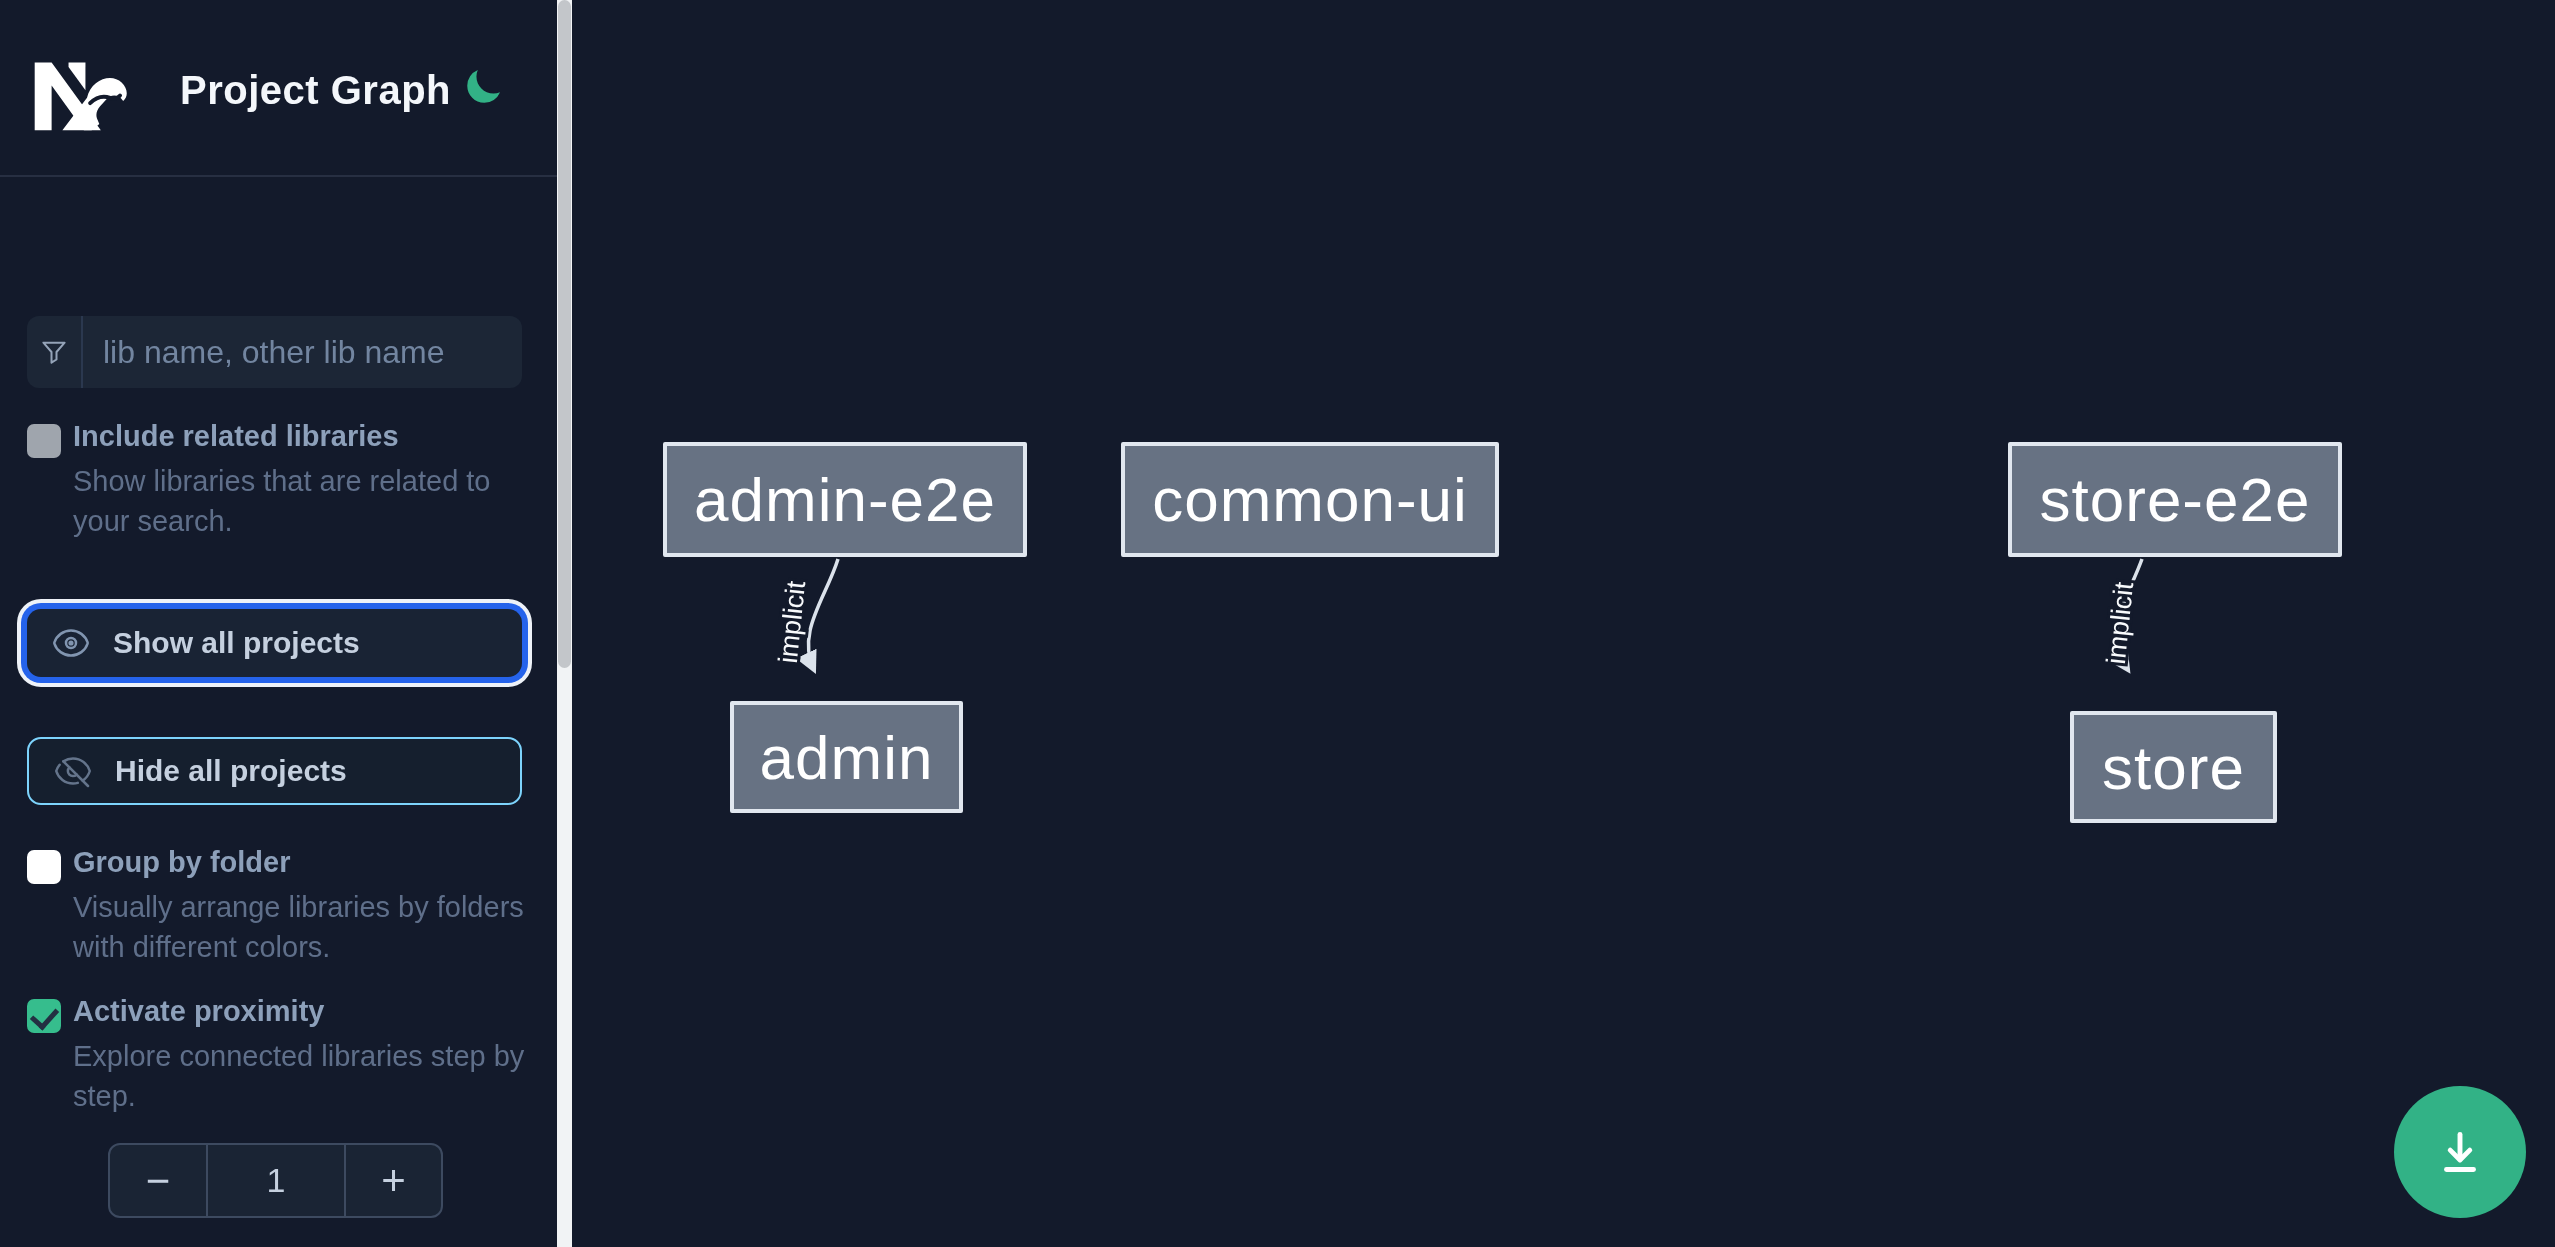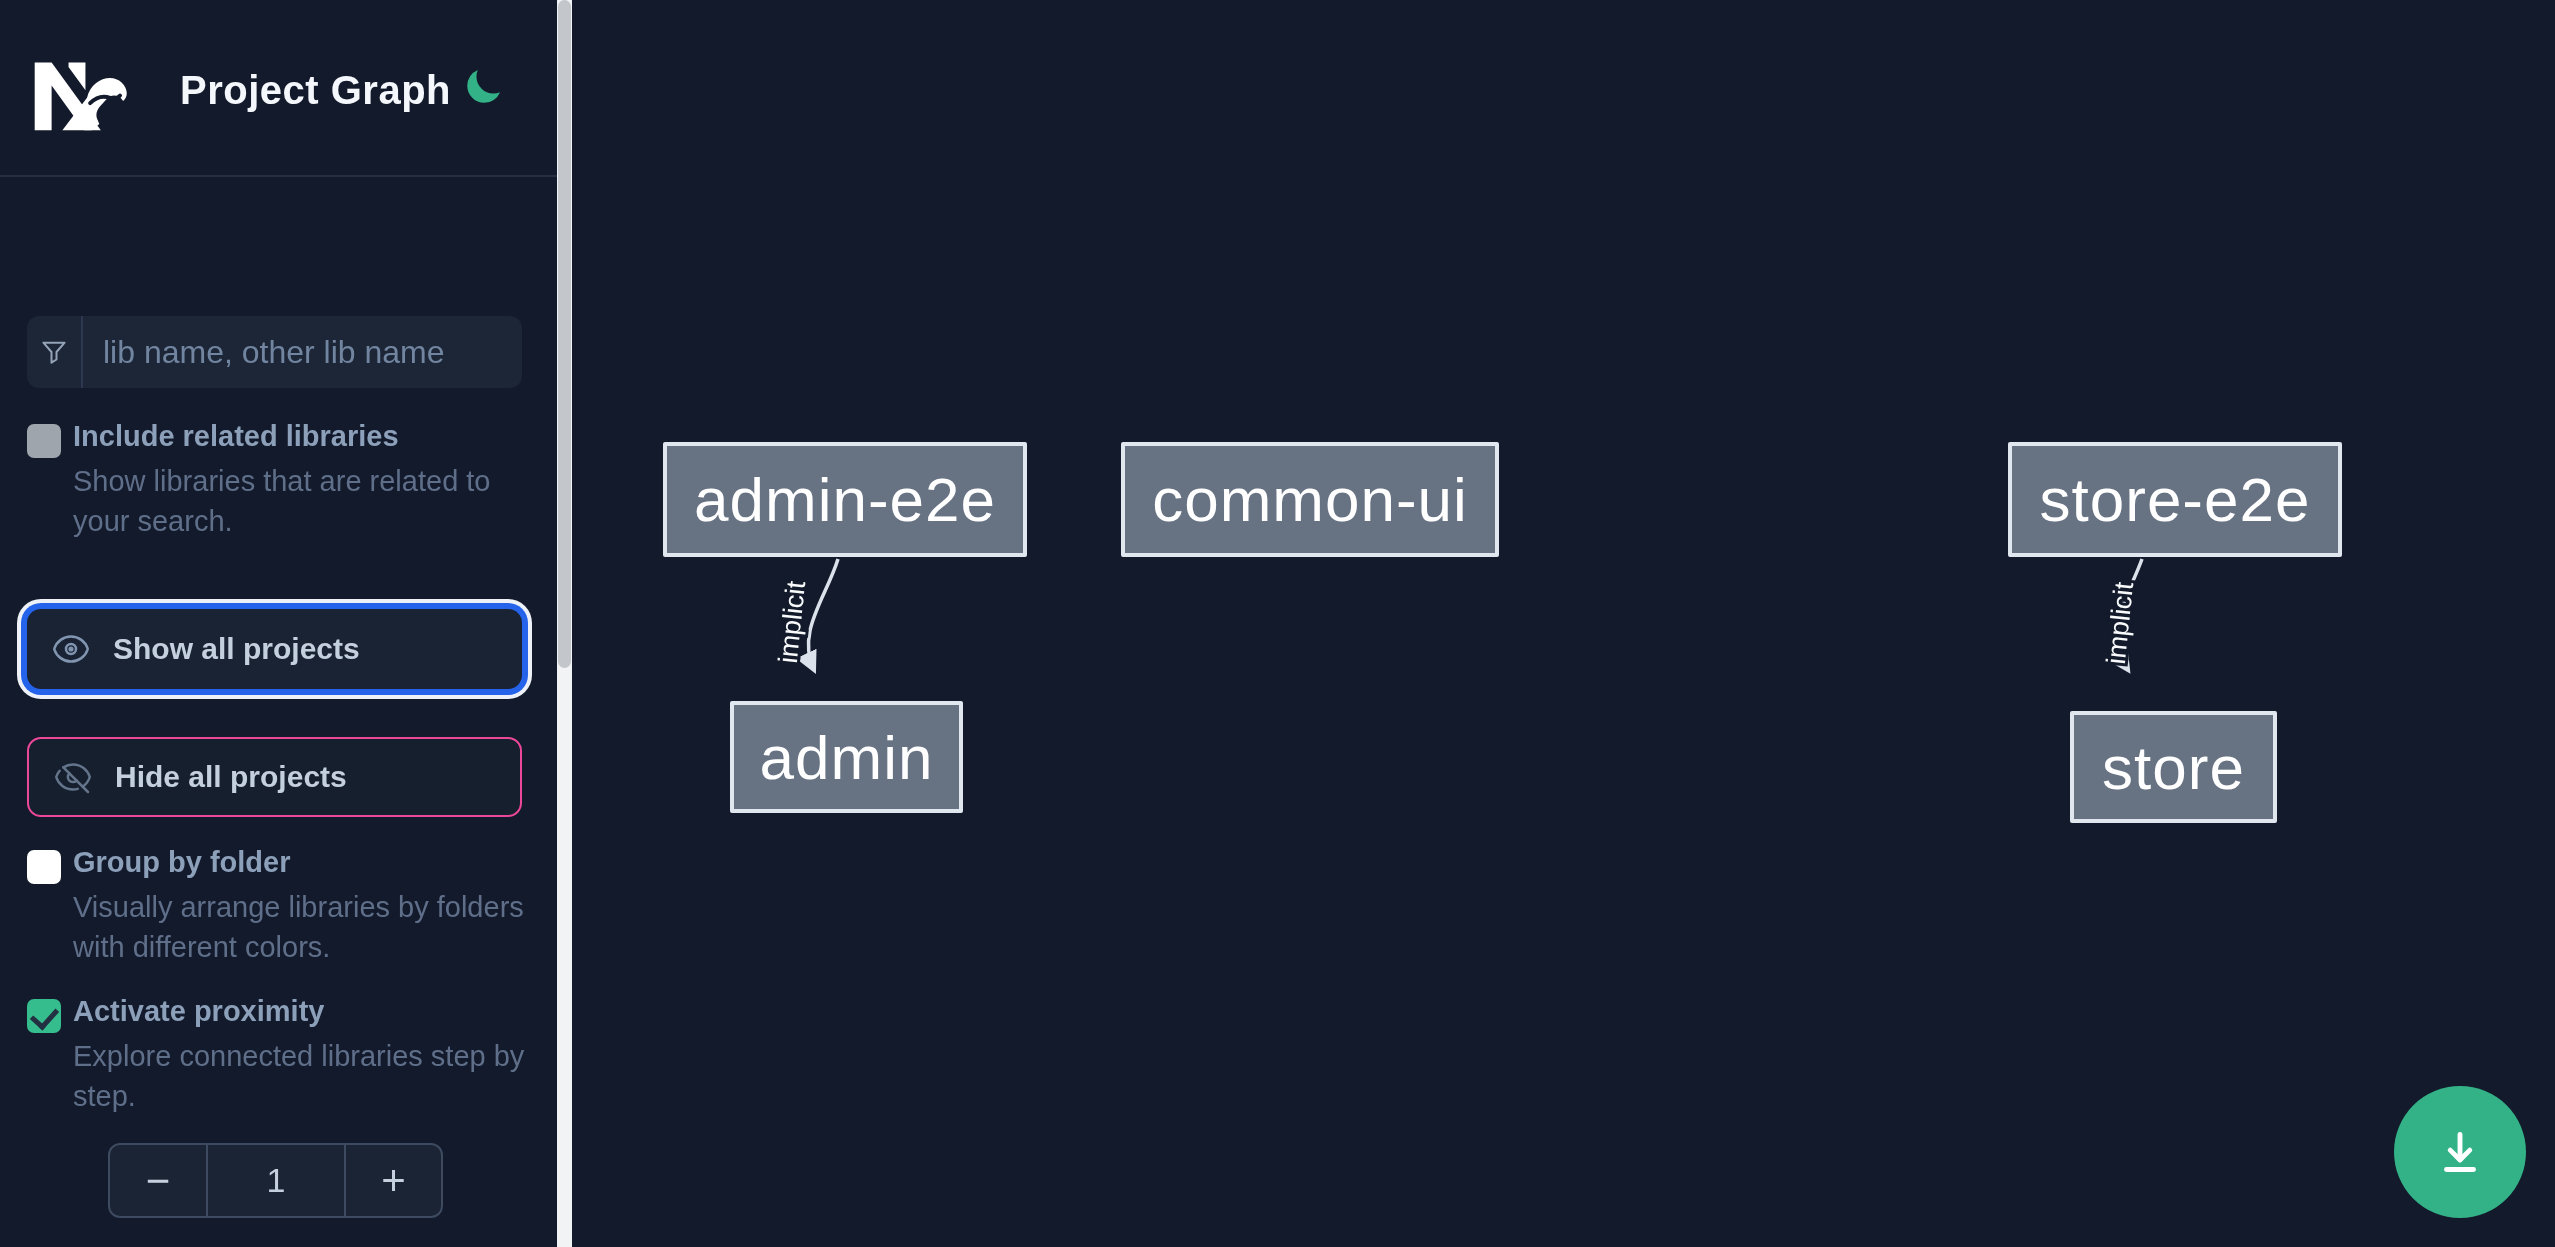--- a/index.html
+++ b/index.html
@@ -65,33 +65,33 @@
   }
   .option-label {
     display:block; margin-left:46px; font-size:29px; font-weight:700; color:#8da0ba;
   }
   .option-desc {
     display:block; margin-left:46px; margin-top:8px; width:462px;
     font-size:29px; line-height:40px; color:#5f6f8a;
   }
 
   .action-btn {
-    position:absolute; left:27px; width:495px; height:80px;
+    position:absolute; left:27px; width:495px; height:68px;
     display:flex; align-items:center; gap:22px; padding:0 24px;
     border-radius:14px; cursor:pointer;
     font-family:"Liberation Sans", sans-serif;
     font-size:30px; font-weight:700; color:#c5d0df;
   }
   .action-btn svg { flex:0 0 auto; }
   .btn-show {
     top:609px; background:#192334; border:none;
     box-shadow:0 0 0 6px #2563eb, 0 0 0 10px #eef2f8;
   }
   .btn-hide {
-    top:737px; background:#151f2e; border:2px solid #ec4899;
+    top:737px; background:#151f2e; border:2px solid #7dd3fc;
   }
 
   .stepper {
     position:absolute; left:108px; top:1143px; width:335px; height:75px;
     display:flex; background:#1a2434; border:2px solid #3d4a60; border-radius:12px;
     overflow:hidden;
   }
   .stepper button {
     background:transparent; border:none; color:#c5d0df; font-size:42px; font-weight:400;
     font-family:"Liberation Sans", sans-serif; cursor:pointer;

